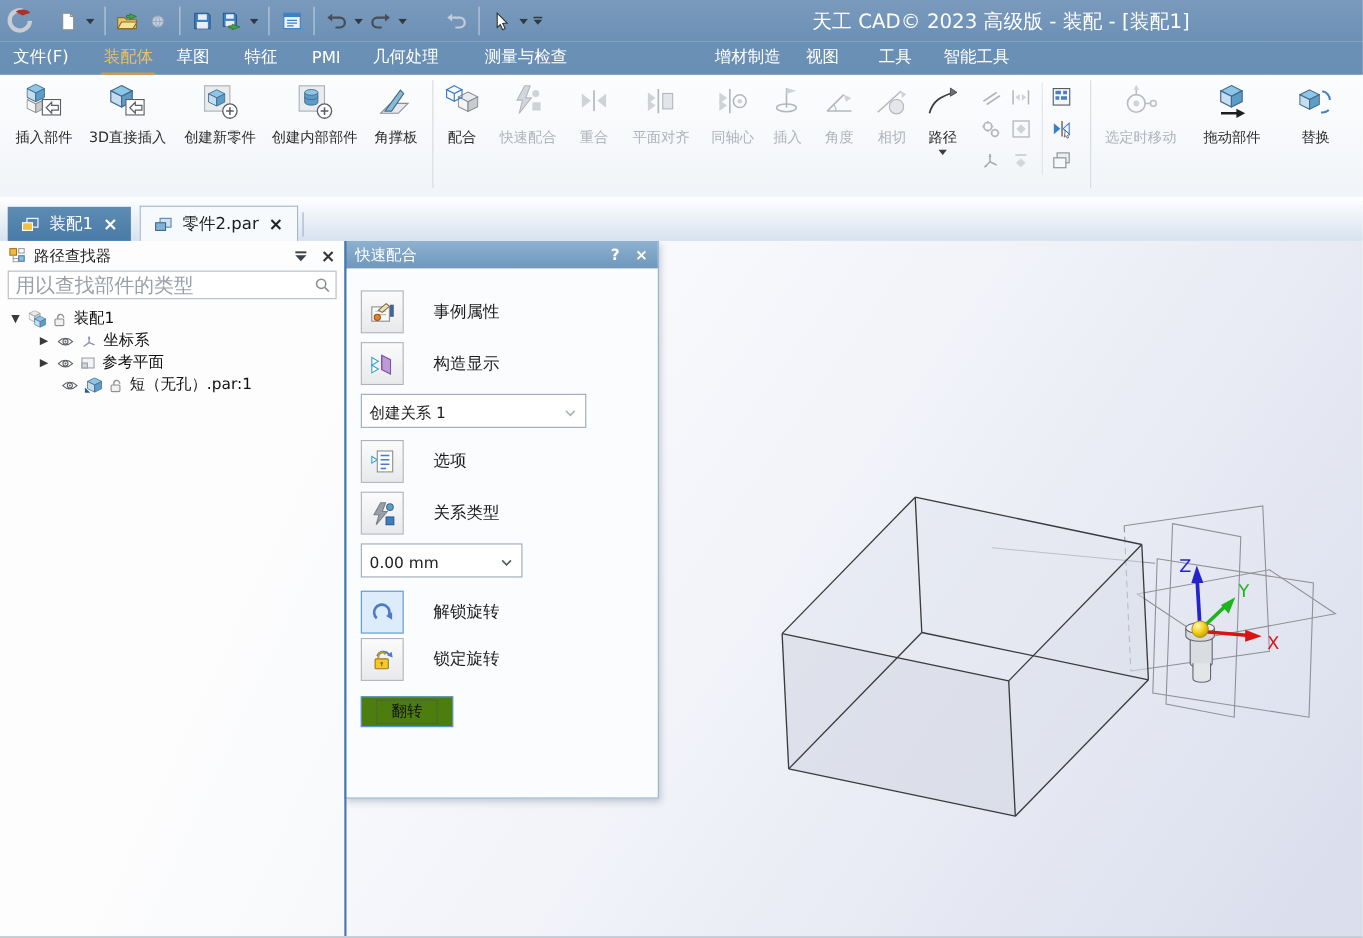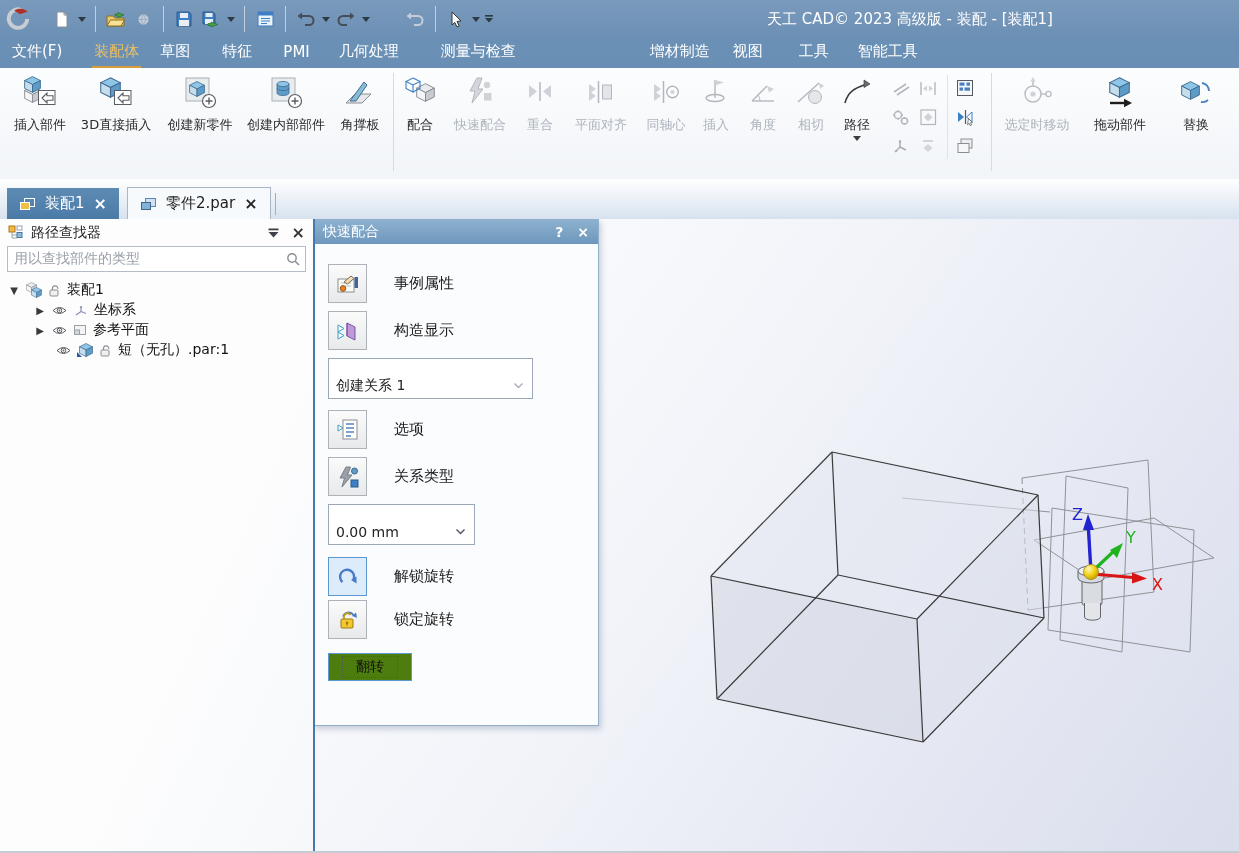--- a/index.html
+++ b/index.html
@@ -8,21 +8,21 @@
        -webkit-user-select:none;user-select:none}
   svg{display:block}
   
   .titlebar{position:absolute;left:0;top:0;right:0;height:38px;
     background:linear-gradient(#7a9abc,#6b90b5);display:flex;align-items:center;
     padding:0 6px;gap:3px;z-index:10}
   .qat-btn{width:24px;height:24px;display:flex;align-items:center;justify-content:center}
   .qat-sep{width:1px;height:26px;background:rgba(255,255,255,.55);margin:0 5px}
   .qat-caret{width:10px;height:24px;display:flex;align-items:center;justify-content:center}
   .win-title{position:absolute;left:690px;top:0;width:440px;height:38px;display:flex;
-    align-items:center;justify-content:center;color:#fff;font-size:15px;white-space:nowrap}
+    align-items:center;justify-content:center;color:#fff;font-size:18px;white-space:nowrap}
   
   .menubar{position:absolute;left:0;top:38px;right:0;height:30px;
     background:linear-gradient(#6b90b5,#6a8fb4);display:flex;align-items:flex-end;
     padding-left:10px;color:#fff;font-size:15px;z-index:10;white-space:nowrap}
   .menu-tab{padding:2px 2px 7px 2px;cursor:default}
   .menu-tab.active{color:#ecbf66;border-bottom:2px solid #d89b3c;padding-bottom:5px}
   
   .ribbon{position:absolute;left:0;top:68px;right:0;height:110px;
     background:linear-gradient(#fcfdfe,#f1f4f8);border-bottom:1px solid #c7d0da;
     display:flex;align-items:flex-start;padding:5px 12px 0 6px;z-index:9;overflow:hidden}
@@ -46,41 +46,41 @@
   .dtab-close{font-size:16px;font-weight:bold;line-height:1}
   .dtab-sep{width:1px;height:22px;background:#9fb0c2;margin:0 0 4px 4px}
   
   .pathfinder{position:absolute;left:0;top:219px;width:313px;bottom:2px;
     background:linear-gradient(115deg,#fdfdfe 60%,#f6f8fa);border-right:2px solid #4879ad;z-index:8}
   .pf-header{height:27px;display:flex;align-items:center;gap:7px;padding:0 8px;font-size:14px;color:#1f1f1f}
   .pf-tools{margin-left:auto;display:flex;align-items:center;gap:12px}
   .pf-close{font-size:16px;font-weight:bold;color:#333;line-height:1}
   .pf-search{height:24px;margin:0 7px;border:1px solid #b5bcc4;background:#fff;
     display:flex;align-items:center;padding-right:5px}
-  .pf-search input{flex:1;border:none;outline:none;background:transparent;font-size:14px;
-    color:#a16207;padding:0 6px;font-family:Liberation Mono, monospace}
+  .pf-search input{flex:1;border:none;outline:none;background:transparent;font-size:18px;
+    color:#a16207;padding:0 6px;font-family:Liberation Serif, serif}
   .pf-search input::placeholder{color:#9aa0a8}
   .pf-tree{margin-top:8px;font-size:14px;color:#111}
   .tree-row{height:20px;display:flex;align-items:center;gap:6px;white-space:nowrap}
   .expander{font-size:10px;color:#3a3a3a;width:12px;text-align:center}
   
   .qm-dialog{position:absolute;left:313px;top:219px;width:284px;height:505px;
     background:#fbfcfe;border:1px solid #8fb0cc;box-shadow:2px 3px 6px rgba(50,70,100,.25);z-index:7}
   .qm-title{height:24px;background:linear-gradient(#8db1cf,#6e97bc);color:#fff;
     display:flex;align-items:center;padding:0 9px;font-size:14px;gap:14px}
   .qm-spacer{flex:1}
   .qm-help,.qm-close{font-weight:bold;font-size:14px;line-height:1}
   .qm-body{padding:20px 0 0 14px}
   .qm-row{display:flex;align-items:center;gap:27px;margin-bottom:8px}
   .qm-btn{width:37px;height:37px;border:1px solid #adb2b8;flex:none;
     background:linear-gradient(#fbfbfb,#e8e9eb);display:flex;align-items:center;justify-content:center}
   .qm-btn.active{border:1px solid #5b97d1;background:#ddecfa}
   .qm-label{font-size:15px;color:#1b1b1b}
   .qm-select{height:25px;border:1px solid #9aa8b8;background:#fff;display:flex;align-items:center;
-    justify-content:space-between;font-size:14px;color:#222;padding:14px 8px 0 7px;margin:3px 4px 11px 0}
+    justify-content:space-between;font-size:14px;color:#222;padding:4px 8px 0 7px;margin:3px 4px 11px 0}
   .qm-flip{margin-top:14px;width:82px;height:26px;border:1px solid #5b97d1;background:#4d7c0f;
     display:flex;align-items:center;justify-content:center}
   .qm-flip-inner{border:1px dotted #555;padding:1px 13px;font-size:14px;color:#111;white-space:nowrap}
   .mt12{margin-top:12px}
   
   .viewport{position:absolute;left:315px;top:219px;right:0;bottom:2px;
     background:linear-gradient(125deg,#ffffff 0%,#f1f3f9 45%,#d9ddec 100%);z-index:1}
   .scene{position:absolute;left:0;top:0;width:100%;height:100%}
   .bottom-line{position:absolute;left:0;right:0;bottom:0;height:2px;background:#c5cbd5;z-index:11}
 </style>

